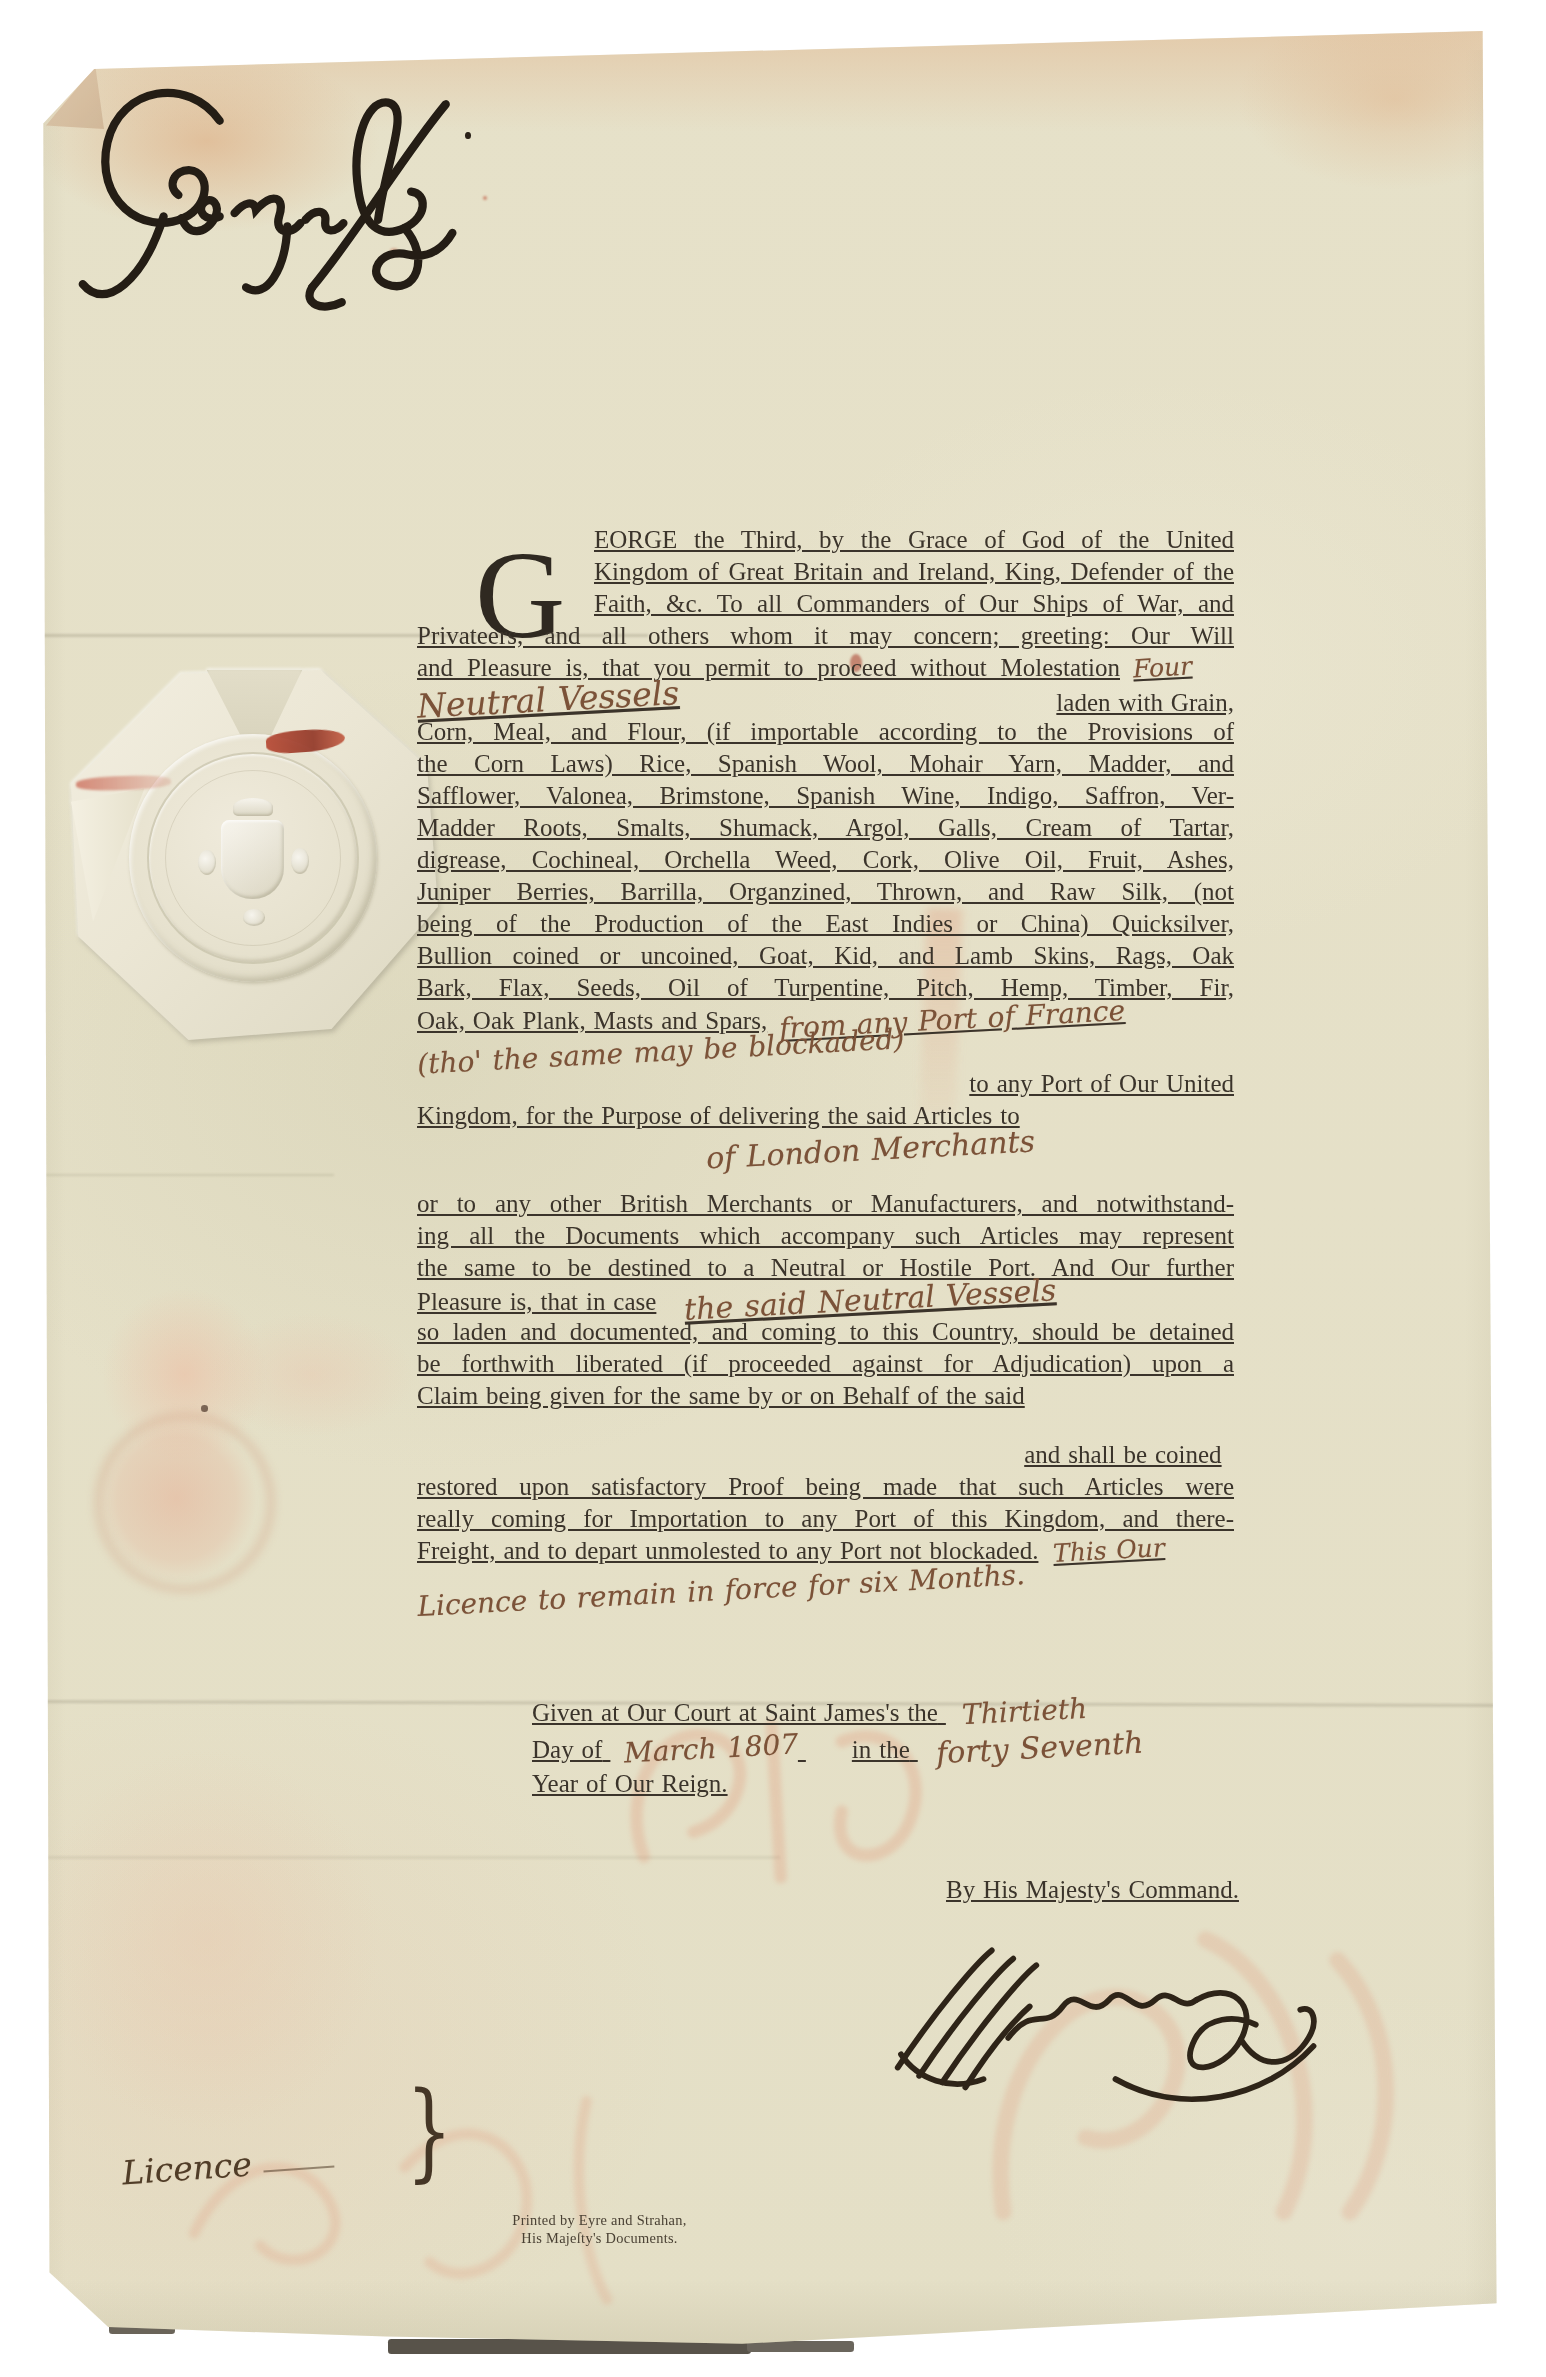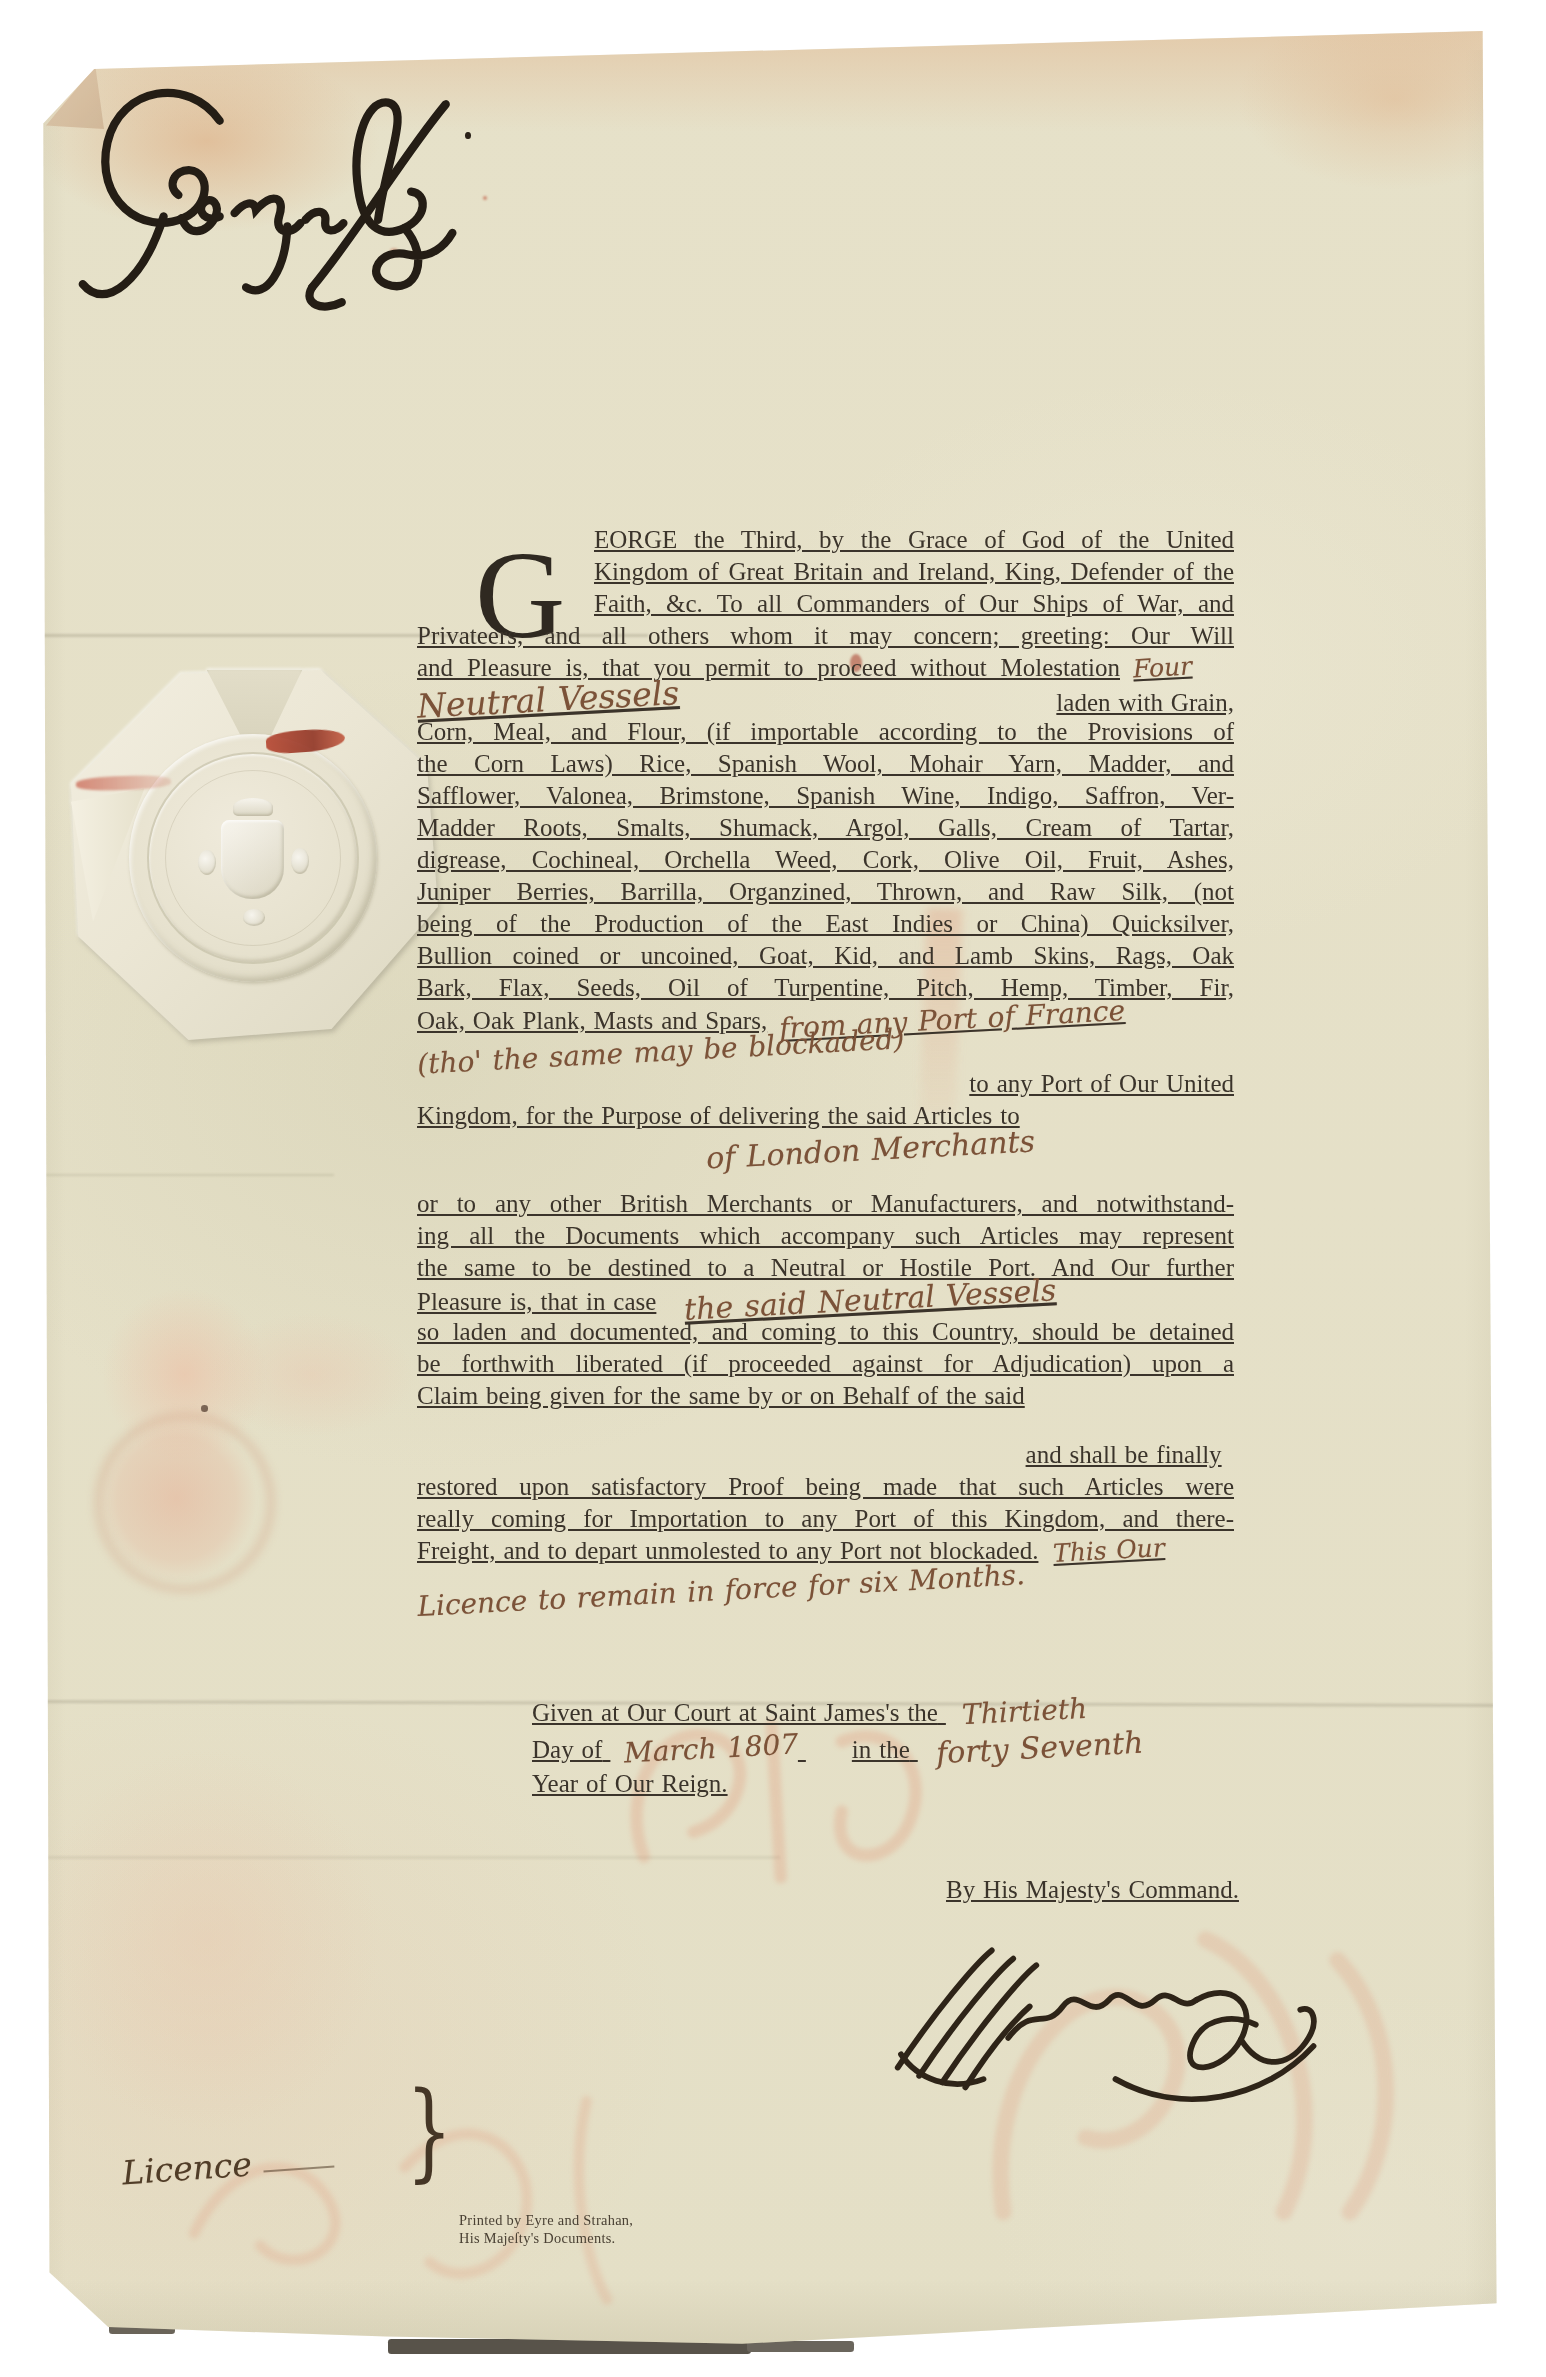--- a/index.html
+++ b/index.html
@@ -79,21 +79,21 @@
   .pl{padding-left:177px;}
   .lnf{display:flex;align-items:baseline;}
   .dropcap{position:absolute;left:475px;top:533px;z-index:3;font-size:125px;line-height:1;color:#2f2921;font-family:"Liberation Serif",serif;}
   .hand{font-family:"DejaVu Serif",serif;font-style:italic;color:#7b5238;text-shadow:0 0 0.8px rgba(123,82,56,.35);}
   .hi{display:inline-block;transform:rotate(-3deg);}
   .h30{font-size:25px;} .h34{font-size:28px;} .h36{font-size:30px;} .h40{font-size:33px;}
   .r{text-align:right;}
   .given{position:absolute;left:532px;top:1694px;width:644px;z-index:3;}
   .gln{height:36px;line-height:36px;}
   .command{position:absolute;left:946px;top:1876px;width:347px;z-index:3;}
-  .imprint{position:absolute;left:459px;top:2211px;width:281px;z-index:3;text-align:left;
+  .imprint{position:absolute;left:459px;top:2211px;width:281px;z-index:3;text-align:center;
            font-size:14.4px;line-height:18px;color:#4a4134;letter-spacing:0.3px;}
   .docket{position:absolute;left:122px;top:2146px;z-index:3;transform:rotate(-4deg);}
   .docket .dash{display:inline-block;width:71px;height:1.7px;background:rgba(80,60,40,.55);margin-left:8.3px;vertical-align:middle;}
   .brace{position:absolute;left:402px;top:2087px;z-index:3;font-family:"DejaVu Serif",serif;font-size:86px;
          color:#453626;transform:scaleY(1.25) scaleX(.85);line-height:1;}
   .sig{position:absolute;z-index:3;}
   .bleed{position:absolute;z-index:2;filter:blur(2.5px);}
 </style>
 </head>
 <body>
@@ -226,21 +226,21 @@
       <div class="ln just" style="margin-top:20px;">or to any other British Merchants or Manufacturers, and notwithstand-</div>
       <div class="ln just">ing all the Documents which accompany such Articles may represent</div>
       <div class="ln just">the same to be destined to a Neutral or Hostile Port. And Our further</div>
       <div class="ln lnf">
         <span>Pleasure is, that in case</span>
         <span class="hand h36 hi" style="margin-left:28px;">the said Neutral Vessels</span>
       </div>
       <div class="ln just">so laden and documented, and coming to this Country, should be detained</div>
       <div class="ln just">be forthwith liberated (if proceeded against for Adjudication) upon a</div>
       <div class="ln">Claim being given for the same by or on Behalf of the said</div>
-      <div class="ln r" style="margin-top:27px;padding-right:12.4px;">and shall be finally</div>
+      <div class="ln r" style="margin-top:27px;padding-right:12.4px;">and shall be coined</div>
       <div class="ln just">restored upon satisfactory Proof being made that such Articles were</div>
       <div class="ln just">really coming for Importation to any Port of this Kingdom, and there-</div>
       <div class="ln lnf">
         <span>Freight, and to depart unmolested to any Port not blockaded.</span>
         <span class="hand h30 hi" style="margin-left:15px;">This Our</span>
       </div>
       <div class="ln" style="margin-top:5px;height:38px;line-height:38px;">
         <span class="hand h34 hi">Licence to remain in force for six Months.</span>
       </div>
     </div>

